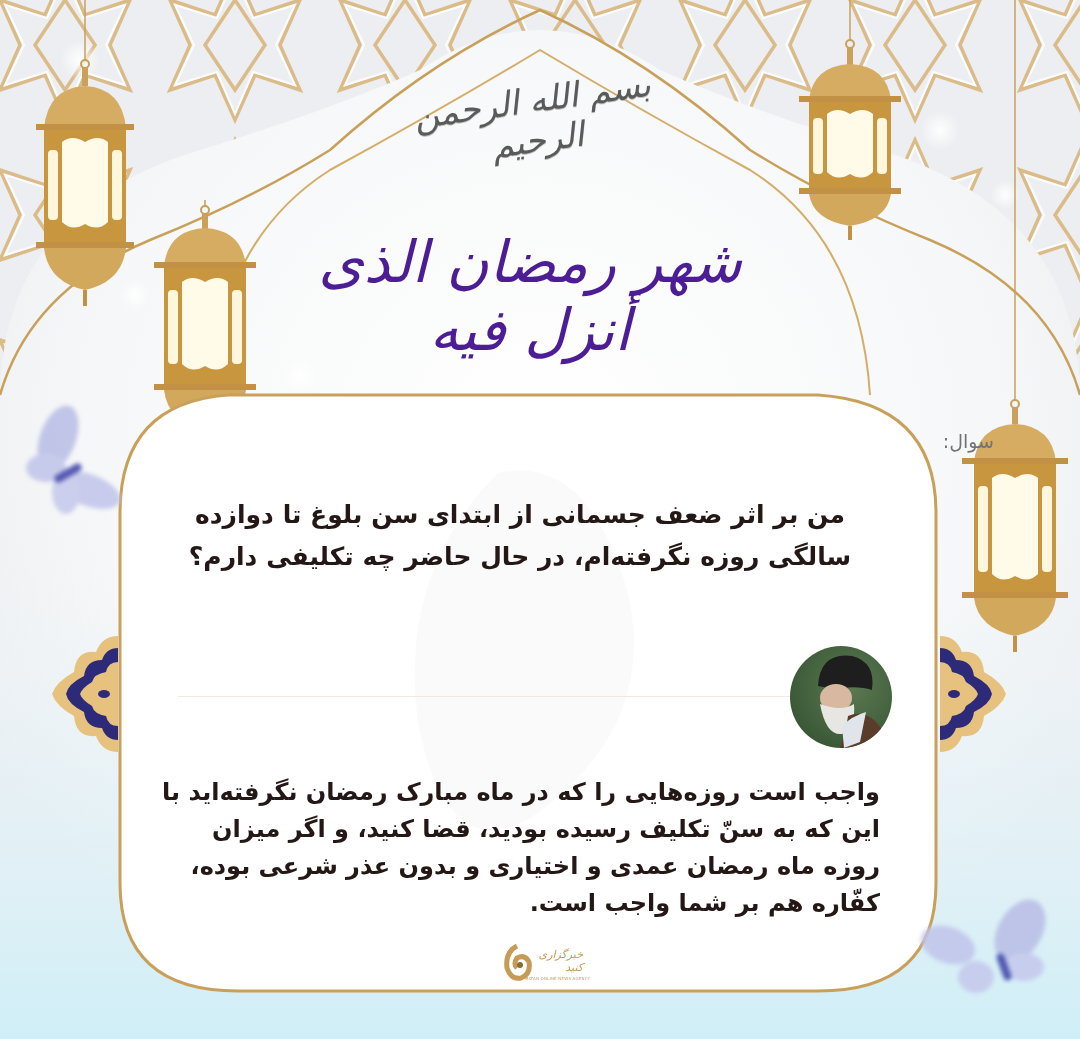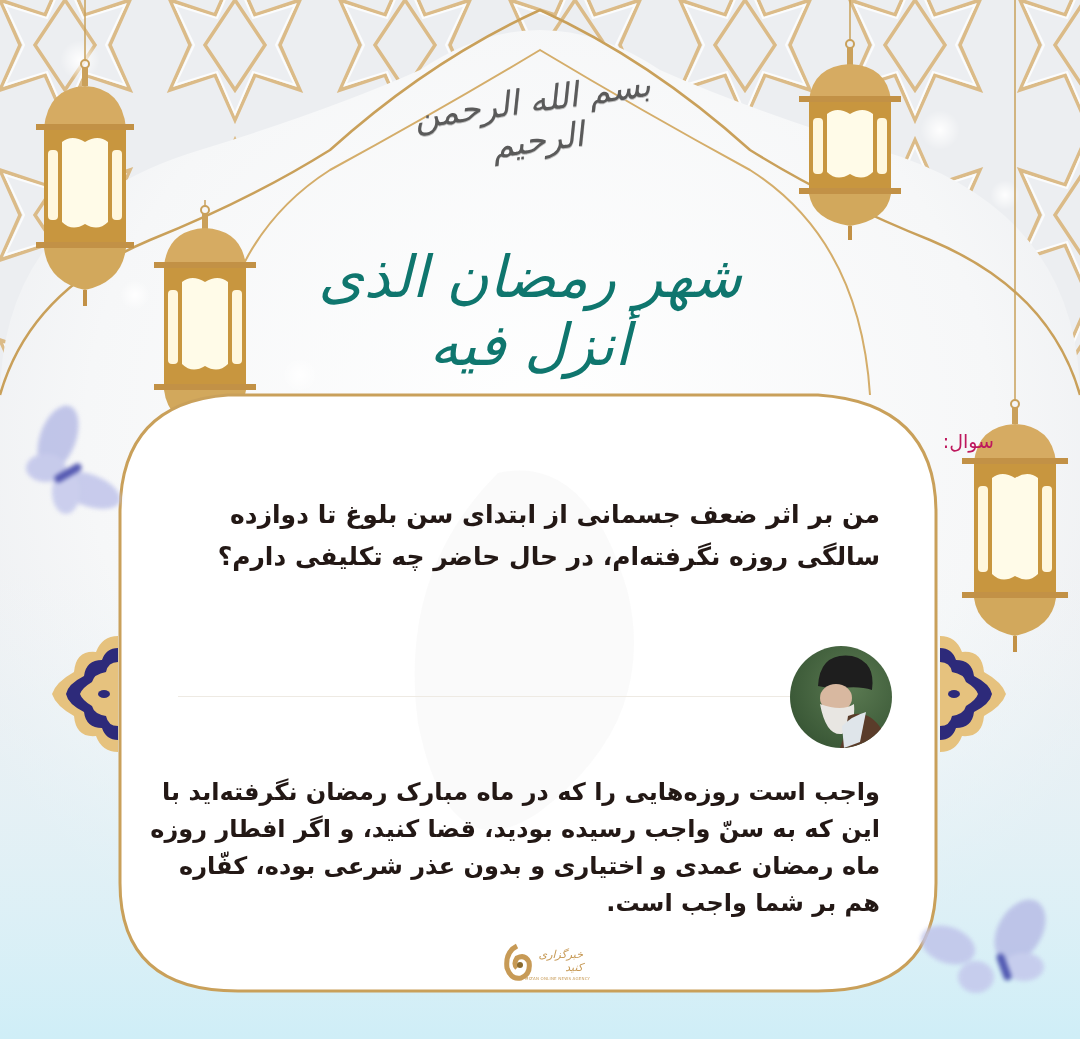--- a/index.html
+++ b/index.html
@@ -16,25 +16,25 @@
 
   
   .card {
     position: absolute; left: 118px; top: 393px; width: 820px; height: 600px;
   }
   .card svg.frame { position: absolute; left: 0; top: 0; }
 
   .q-label {
     position: absolute; right: 86px; top: 430px; width: 200px;
     direction: rtl; text-align: right;
-    font-family: "DejaVu Sans", sans-serif; font-size: 19px; color: #be185d;
+    font-family: "DejaVu Sans", sans-serif; font-size: 19px; color: #737373;
   }
   .question {
     position: absolute; left: 160px; right: 200px; top: 494px;
-    direction: rtl; text-align: right;
+    direction: rtl; text-align: center;
     font-family: "DejaVu Sans", sans-serif; font-weight: bold;
     font-size: 25px; line-height: 42px; color: #231815;
   }
   .divider {
     position: absolute; left: 178px; top: 696px; width: 612px; height: 1px;
     background: #eeeae3;
   }
   .avatar {
     position: absolute; left: 790px; top: 646px; width: 102px; height: 102px; border-radius: 50%;
     overflow: hidden; background: radial-gradient(circle at 60% 40%, #5b7a52 0%, #3c5a38 70%, #2e4a2c 100%);
@@ -50,22 +50,22 @@
   .logo .logo-sub { position: absolute; left: 22px; top: 34px; font-size: 4px; color: #c79a56; letter-spacing: 0.2px; white-space: nowrap; }
 
   .bismillah {
     position: absolute; left: 415px; top: 80px; width: 240px; text-align: center;
     direction: rtl; font-family: "DejaVu Serif", serif; font-size: 34px; color: #5a5a5a;
     font-style: italic; transform: rotate(-8deg);
     text-shadow: 0 1px 0 #bdbdbd;
   }
   .verse {
     position: absolute; left: 270px; top: 228px; width: 520px; text-align: center;
-    direction: rtl; font-family: "DejaVu Serif", serif; font-size: 58px; color: #0f766e;
-    letter-spacing: 2px; font-style: italic; margin-top: 15px;
+    direction: rtl; font-family: "DejaVu Serif", serif; font-size: 58px; color: #4c1d95;
+    letter-spacing: 2px; font-style: italic;
   }
 
   .butterfly { position: absolute; filter: blur(2px); opacity: 0.85; }
   .ornament { position: absolute; }
 </style>
 </head>
 <body>
 
 <svg class="bg-pattern" width="1080" height="1039" viewBox="0 0 1080 1039">
   <defs>
@@ -196,21 +196,21 @@
 <div class="avatar">
   <svg width="102" height="102" viewBox="0 0 102 102">
     <path d="M28,40 Q30,6 62,10 Q86,16 82,44 Q70,40 52,42 Q38,42 28,40 Z" fill="#1e1e1e"></path>
     <ellipse cx="46" cy="52" rx="16" ry="14" fill="#d8b8a0"></ellipse>
     <path d="M30,58 Q36,90 52,88 Q66,80 64,58 Q52,66 30,58 Z" fill="#e8e6e2"></path>
     <path d="M58,70 Q78,62 92,84 L96,102 L50,102 Q56,86 58,70 Z" fill="#5a3c2a"></path>
     <path d="M52,80 Q62,70 76,66 L70,96 L54,102 Z" fill="#dfe5ea"></path>
   </svg>
 </div>
 
-<div class="answer">واجب است روزه‌هایی را که در ماه مبارک رمضان نگرفته‌اید با این که به سنّ واجب رسیده بودید، قضا کنید، و اگر افطار روزه ماه رمضان عمدی و اختیاری و بدون عذر شرعی بوده، کفّاره هم بر شما واجب است.</div>
+<div class="answer">واجب است روزه‌هایی را که در ماه مبارک رمضان نگرفته‌اید با این که به سنّ تکلیف رسیده بودید، قضا کنید، و اگر میزان روزه ماه رمضان عمدی و اختیاری و بدون عذر شرعی بوده، کفّاره هم بر شما واجب است.</div>
 
 <div class="logo">
   <svg width="30" height="40" viewBox="0 0 30 40">
     <path d="M14,4 Q2,10 4,26 Q8,38 18,36 Q28,32 26,20 Q22,12 14,16 Q10,22 14,26" fill="none" stroke="#c79a56" stroke-width="5"></path>
     <circle cx="17" cy="23" r="3" fill="#8a6a2e"></circle>
   </svg>
   <span class="logo-text">خبرگزاری کنید</span>
   <span class="logo-sub">MIZAN ONLINE NEWS AGENCY</span>
 </div>
 

